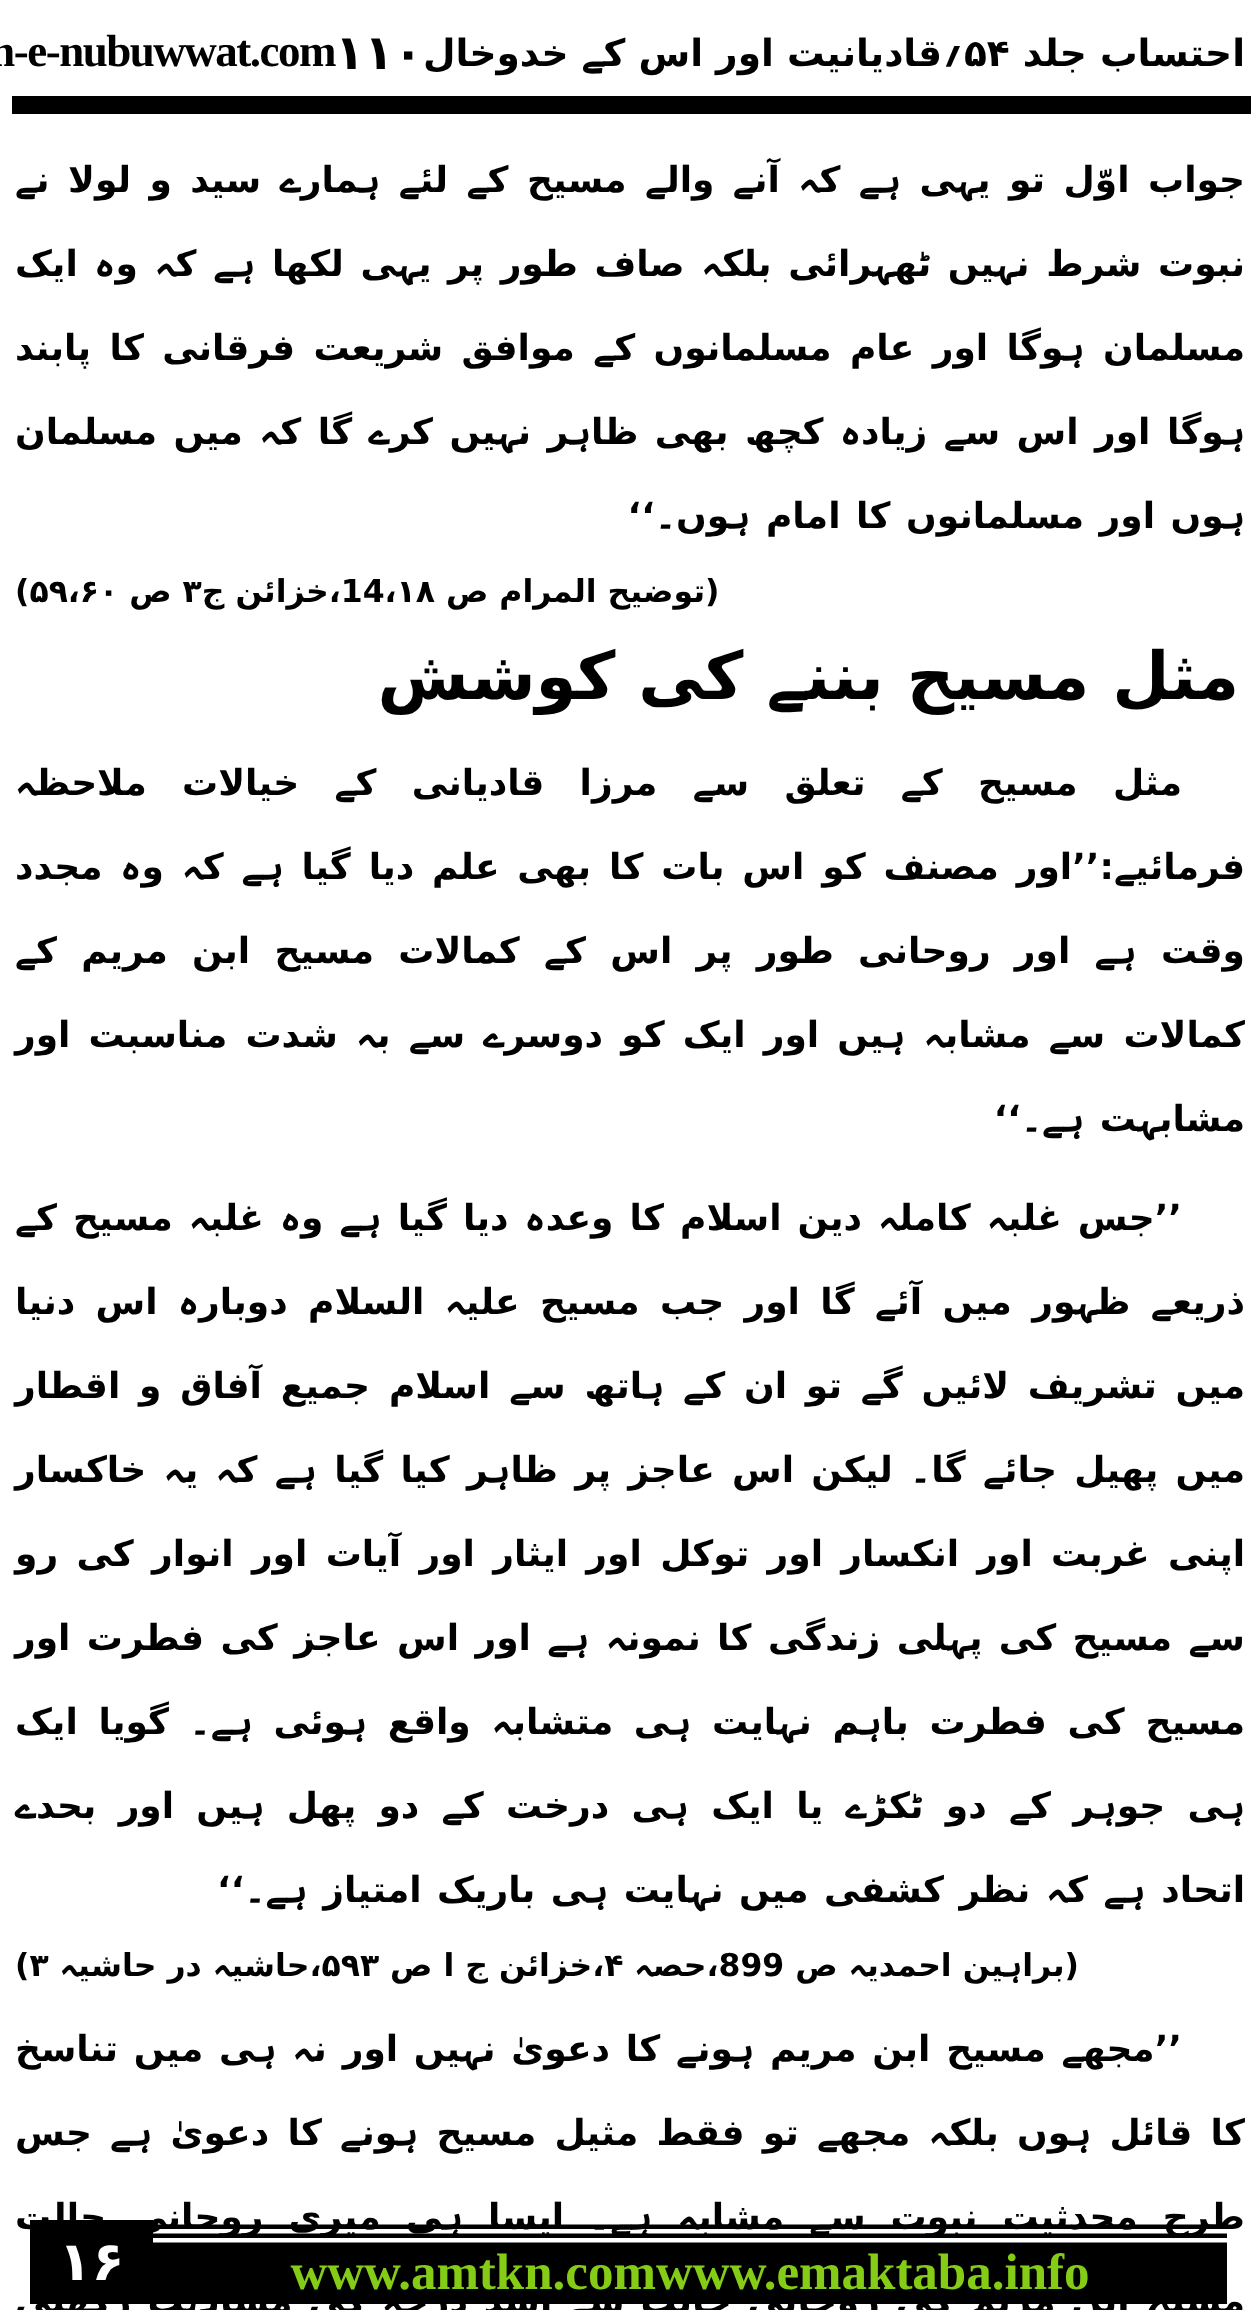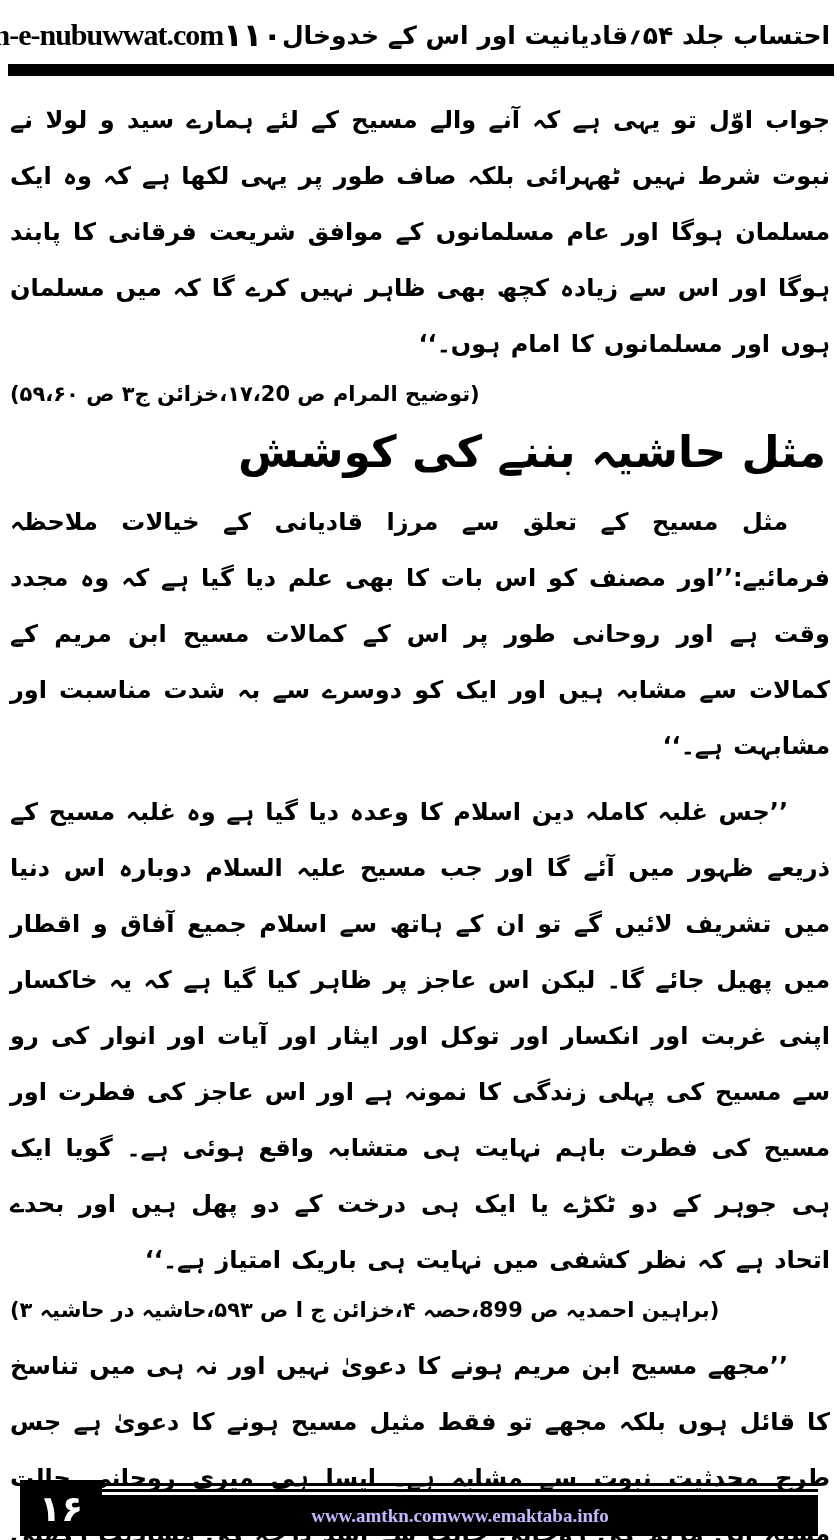--- a/index.html
+++ b/index.html
@@ -51,42 +51,42 @@
   }
   .ftr-pagebox{
     width:82px;background:#000;color:#fff;
     display:flex;align-items:center;justify-content:center;
     font-size:36px;font-weight:bold;flex:none;
   }
   .ftr-right{flex:1;display:flex;flex-direction:column;min-width:0;}
   .ftr-lines{padding-top:3px;}
   .ftr-lines .ln{height:3px;background:#000;margin-bottom:3px;}
   .ftr-bar{
-    flex:1;background:#000;color:#c4b5fd;
+    flex:1;background:#000;color:#84cc16;
     display:flex;align-items:center;justify-content:center;gap:0;
-    font-family:"Liberation Serif",serif;font-weight:bold;font-size:19px;
+    font-family:"Liberation Serif",serif;font-weight:bold;font-size:34px;
     white-space:nowrap;
   }
 </style>
 </head>
 <body>
 
 <div class="page">
 
   <div class="hdr">
     <span class="hdr-email">ameer@khatm-e-nubuwwat.com</span>
     <span class="hdr-num">۱۱۰</span>
     <span class="hdr-title">احتساب جلد ۵۴؍قادیانیت اور اس کے خدوخال</span>
   </div>
   <div class="rule-thick"></div>
 
   <div class="bodytext">
     <p class="para first">جواب اوّل تو یہی ہے کہ آنے والے مسیح کے لئے ہمارے سید و لولا نے نبوت شرط نہیں ٹھہرائی بلکہ صاف طور پر یہی لکھا ہے کہ وہ ایک مسلمان ہوگا اور عام مسلمانوں کے موافق شریعت فرقانی کا پابند ہوگا اور اس سے زیادہ کچھ بھی ظاہر نہیں کرے گا کہ میں مسلمان ہوں اور مسلمانوں کا امام ہوں۔‘‘</p>
-    <p class="cite">(توضیح المرام ص ۱۷،20،خزائن ج۳ ص ۵۹،۶۰)</p>
-    <div class="sec-heading">مثل حاشیہ بننے کی کوشش</div>
+    <p class="cite">(توضیح المرام ص 14،۱۸،خزائن ج۳ ص ۵۹،۶۰)</p>
+    <div class="sec-heading">مثل مسیح بننے کی کوشش</div>
     <p class="para">مثل مسیح کے تعلق سے مرزا قادیانی کے خیالات ملاحظہ فرمائیے:’’اور مصنف کو اس بات کا بھی علم دیا گیا ہے کہ وہ مجدد وقت ہے اور روحانی طور پر اس کے کمالات مسیح ابن مریم کے کمالات سے مشابہ ہیں اور ایک کو دوسرے سے بہ شدت مناسبت اور مشابہت ہے۔‘‘</p>
     <p class="para">’’جس غلبہ کاملہ دین اسلام کا وعدہ دیا گیا ہے وہ غلبہ مسیح کے ذریعے ظہور میں آئے گا اور جب مسیح علیہ السلام دوبارہ اس دنیا میں تشریف لائیں گے تو ان کے ہاتھ سے اسلام جمیع آفاق و اقطار میں پھیل جائے گا۔ لیکن اس عاجز پر ظاہر کیا گیا ہے کہ یہ خاکسار اپنی غربت اور انکسار اور توکل اور ایثار اور آیات اور انوار کی رو سے مسیح کی پہلی زندگی کا نمونہ ہے اور اس عاجز کی فطرت اور مسیح کی فطرت باہم نہایت ہی متشابہ واقع ہوئی ہے۔ گویا ایک ہی جوہر کے دو ٹکڑے یا ایک ہی درخت کے دو پھل ہیں اور بحدے اتحاد ہے کہ نظر کشفی میں نہایت ہی باریک امتیاز ہے۔‘‘</p>
     <p class="cite">(براہین احمدیہ ص 899،حصہ ۴،خزائن ج ا ص ۵۹۳،حاشیہ در حاشیہ ۳)</p>
     <p class="para">’’مجھے مسیح ابن مریم ہونے کا دعویٰ نہیں اور نہ ہی میں تناسخ کا قائل ہوں بلکہ مجھے تو فقط مثیل مسیح ہونے کا دعویٰ ہے جس طرح محدثیت نبوت سے مشابہ ہے۔ ایسا ہی میری روحانی حالت مسیح ابن مریم کی روحانی حالت سے اشد درجہ کی مشابہت رکھتی ہے۔‘‘</p>
 
   </div>
 
   <div class="ftr">
     <div class="ftr-pagebox">
       <span>۱۶</span>

